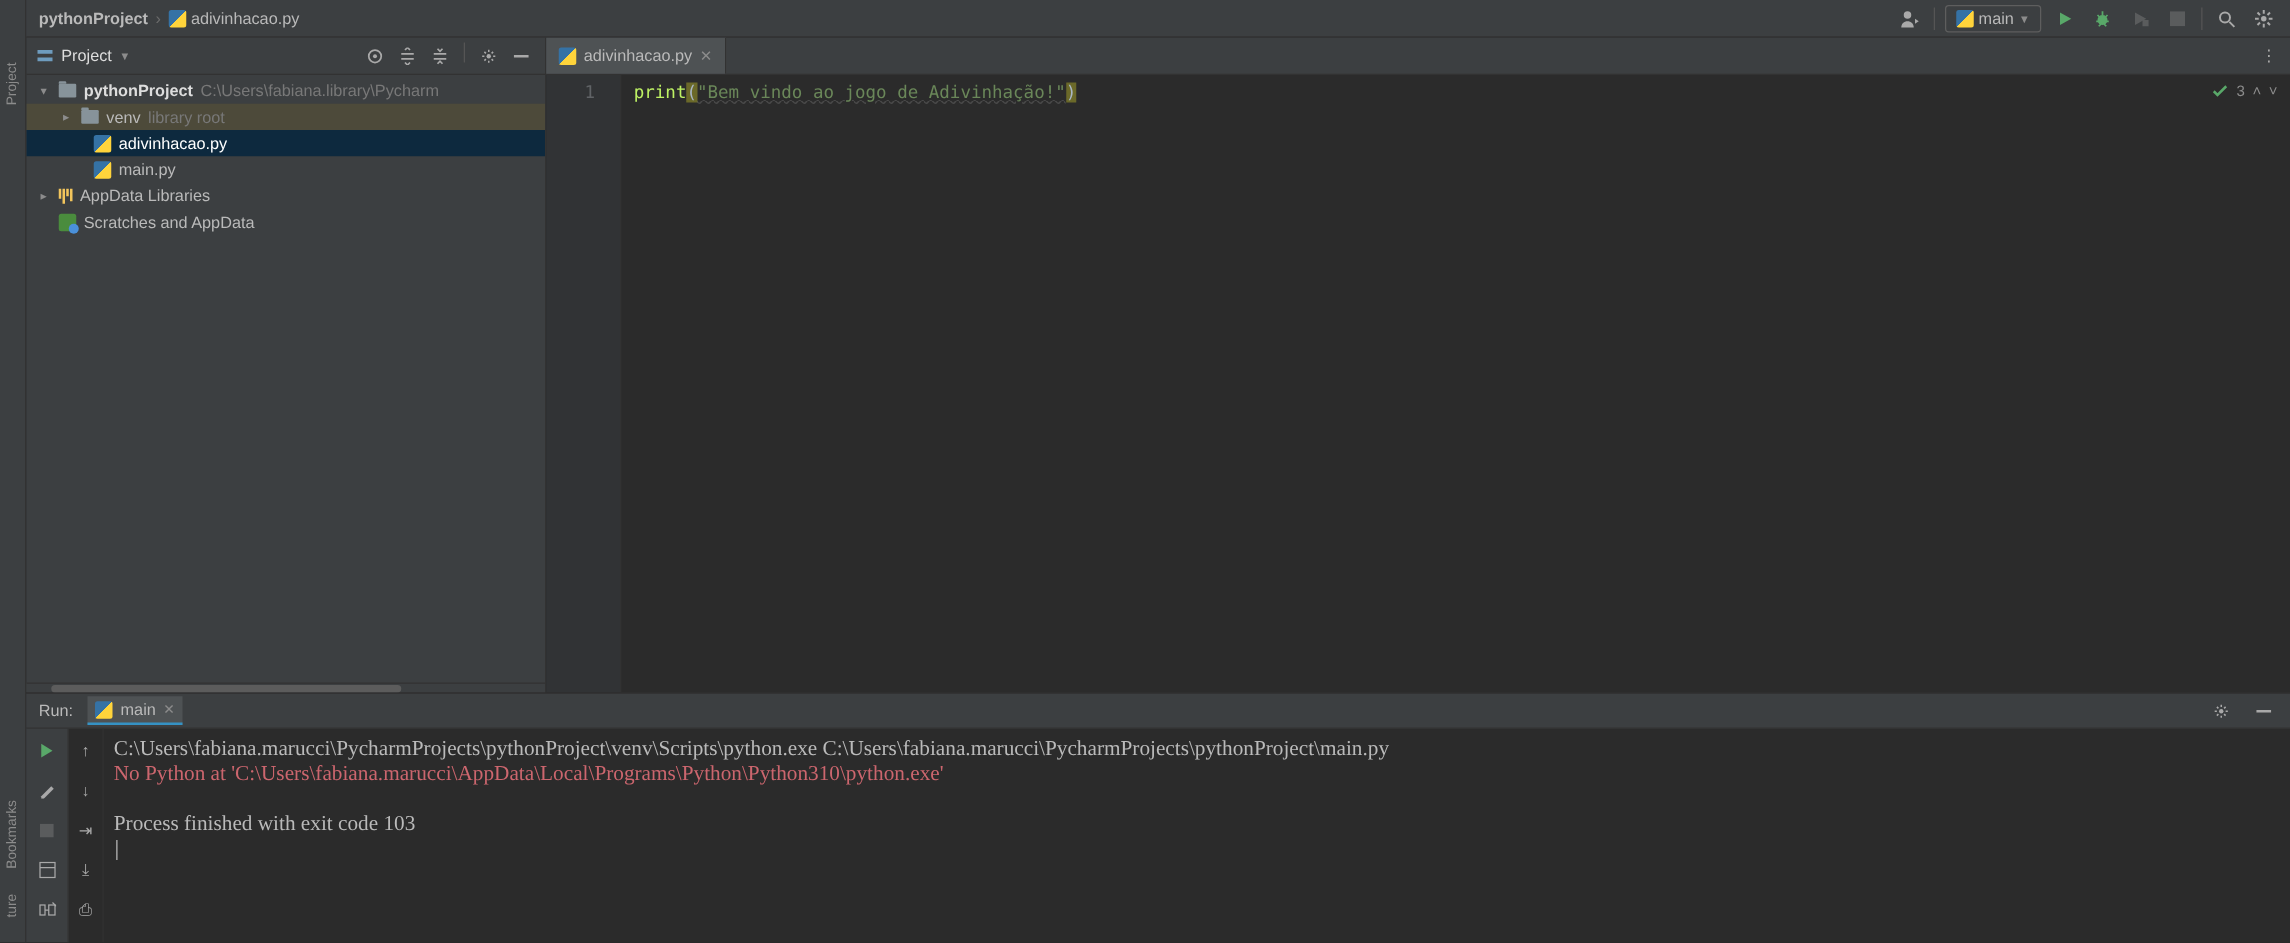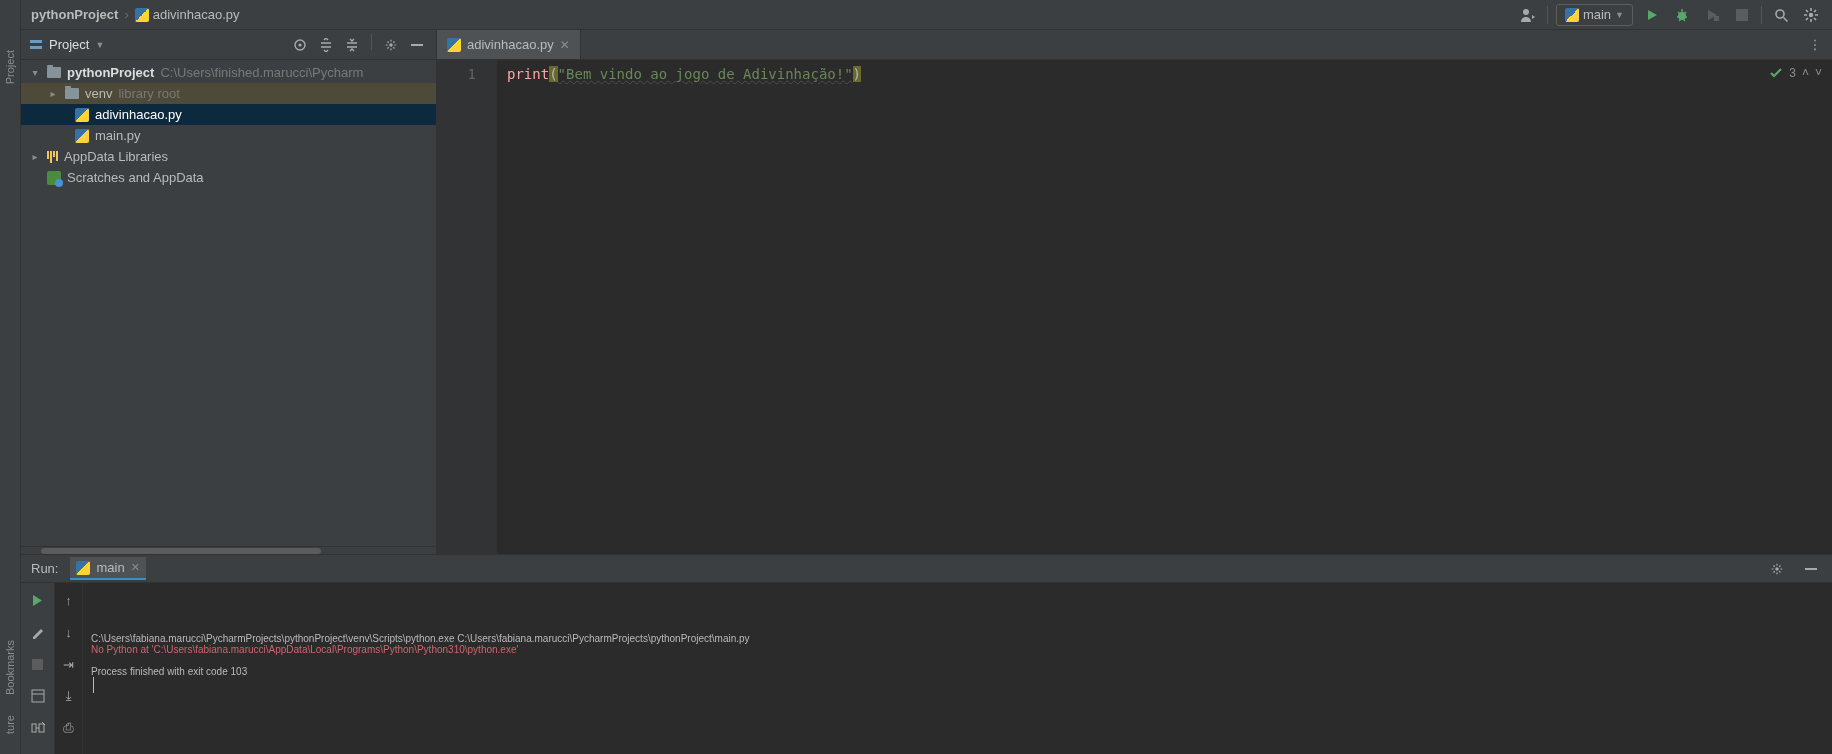--- a/index.html
+++ b/index.html
@@ -191,21 +191,21 @@
   border-right: 1px solid #323232;
 }
 .code {
   flex: 1;
   font-family: "Consolas","Menlo",monospace;
   font-size: 14px;
   padding: 6px 10px;
   white-space: pre;
   color: #a9b7c6;
 }
-.tok-fn { color: #fca5a5; }
+.tok-fn { color: #bef264; }
 .tok-paren { color: #a9b7c6; }
 .tok-str { color: #6a8759; text-decoration: underline wavy rgba(128,128,128,.35); text-decoration-thickness: 1px; }
 .tok-caret { background: rgba(187,181,41,.45); }
 .inspections {
   position: absolute; top: 6px; right: 10px;
   display: flex; align-items: center; gap: 6px;
   color: #8c8c8c; font-size: 12px;
 }
 .inspections .chev { cursor: pointer; }
 .check-ic {display:inline-block;width:14px;height:14px;}
@@ -240,23 +240,23 @@
   display: flex; flex-direction: column; align-items: center;
   padding-top: 6px; gap: 10px;
   border-right: 1px solid #323232;
 }
 .nav-col {
   width: 28px; display: flex; flex-direction: column; align-items: center;
   padding-top: 6px; gap: 10px; color: #7a7a7a;
   border-right: 1px solid #323232;
 }
 .console {
-  flex: 1; font-family: Liberation Sans, sans-serif;
-  font-size: 10px; padding: 6px 8px; color: #bababa;
-  white-space: pre; overflow: hidden; margin-top: 44px;
+  flex: 1; font-family: Liberation Serif, serif;
+  font-size: 17px; padding: 6px 8px; color: #bababa;
+  white-space: pre; overflow: hidden;
 }
 .console .err { color: #cc666e; }
 .console .cursor {
   display: inline-block; width: 1px; height: 16px;
   background: #bbb; vertical-align: middle; margin-left: 2px;
 }
 svg { display: block; }
 </style>
 </head>
 <body>
@@ -376,21 +376,21 @@
               </svg>
             </span>
         </div>
       </div>
 
       <div class="tree">
         <div class="tree-row">
           <span class="arrow">▾</span>
           <span class="folder-icon"></span>
           <b style="color:#ddd;">pythonProject</b>
-          <span class="dim">C:\Users\finished.marucci\Pycharm</span>
+          <span class="dim">C:\Users\fabiana.library\Pycharm</span>
         </div>
         <div class="tree-row depth1 venv">
           <span class="arrow">▸</span>
           <span class="folder-icon"></span>
           <span>venv</span>
           <span class="dim">library root</span>
         </div>
         <div class="tree-row depth2 selected">
           <span class="py-icon"></span>
           <span>adivinhacao.py</span>

